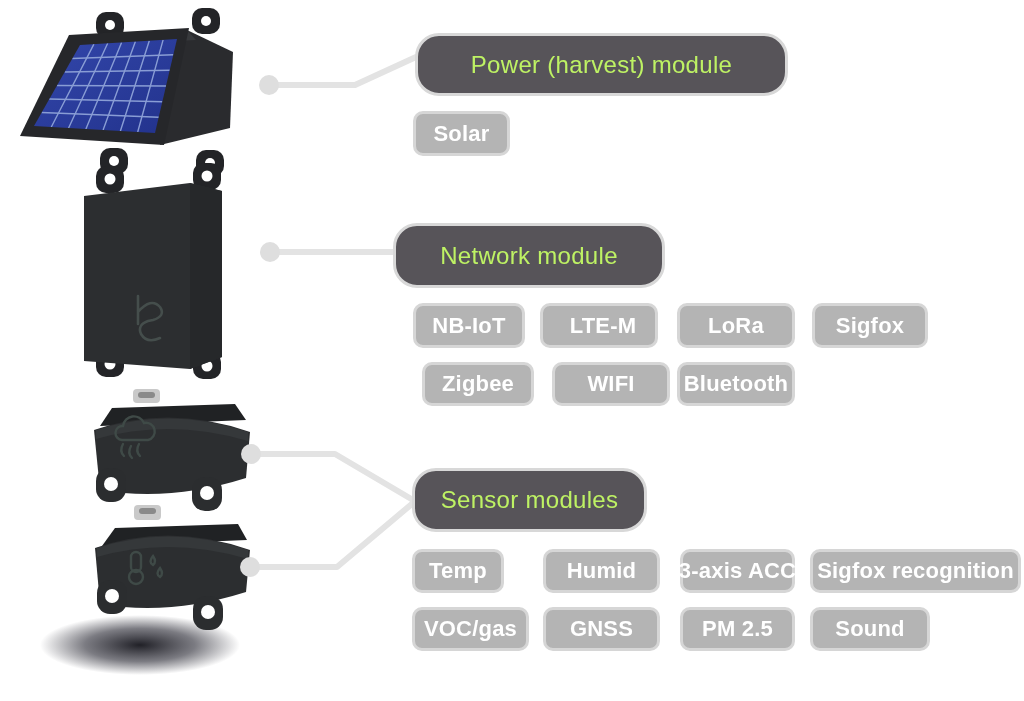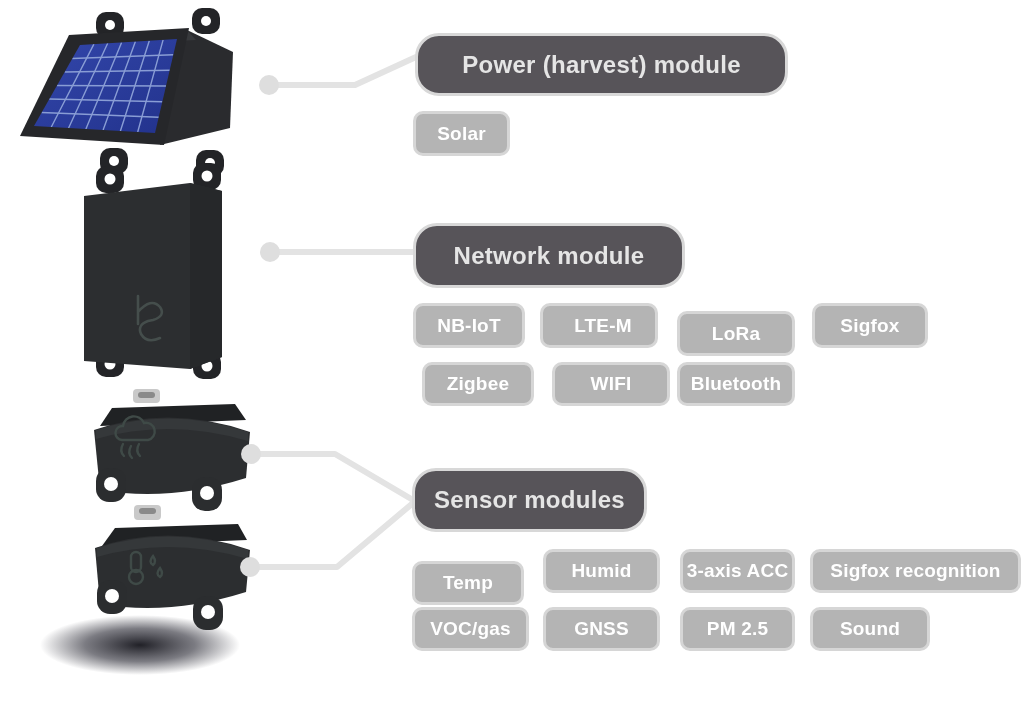--- a/index.html
+++ b/index.html
@@ -5,27 +5,27 @@
   html,body{margin:0;padding:0;background:#ffffff;}
   body{
     width:1024px;height:701px;position:relative;overflow:hidden;
     font-family:"Liberation Sans","DejaVu Sans",sans-serif;
   }
   .stage{position:absolute;inset:0;width:1024px;height:701px;}
   svg.illustration{position:absolute;left:0;top:0;z-index:1;}
   .title-box{
     position:absolute;z-index:2;box-sizing:border-box;
     background:#575459;border:3px solid #d8d8d8;border-radius:24px;
-    color:#e5e5e5;font-weight:bold;font-size:24px;letter-spacing:.3px;
+    color:#bef264;font-weight:normal;font-size:24px;letter-spacing:.3px;
     display:flex;align-items:center;justify-content:center;text-align:center;
   }
   .tag{
     position:absolute;z-index:2;box-sizing:border-box;
     background:#b4b4b4;border:3px solid #d6d6d6;border-radius:10px;
-    color:#ffffff;font-weight:bold;font-size:19px;letter-spacing:.2px;
+    color:#ffffff;font-weight:bold;font-size:22px;letter-spacing:.2px;
     display:flex;align-items:center;justify-content:center;text-align:center;
     white-space:nowrap;
   }
 </style>
 </head>
 <body>
 
 <div class="stage">
 
   <svg class="illustration" width="1024" height="701" viewBox="0 0 1024 701">
@@ -141,31 +141,31 @@
       <circle cx="269" cy="85" r="10"></circle>
       <circle cx="270" cy="252" r="10"></circle>
       <circle cx="251" cy="454" r="10"></circle>
       <circle cx="250" cy="567" r="10"></circle>
     </g>
   </svg>
 
   <div class="title-box" style="left:415px;top:33px;width:373px;height:63px;">Power (harvest) module</div>
   <div class="tag" style="left:413px;top:111px;width:97px;height:45px;">Solar</div>
 
-  <div class="title-box" style="left:413px;top:223px;width:272px;height:65px;text-align:right;">Network module</div>
+  <div class="title-box" style="left:393px;top:223px;width:272px;height:65px;text-align:right;">Network module</div>
   <div class="tag" style="left:413px;top:303px;width:112px;height:45px;">NB-IoT</div>
   <div class="tag" style="left:540px;top:303px;width:118px;height:45px;padding-left:8px;">LTE-M</div>
-  <div class="tag" style="left:677px;top:303px;width:118px;height:45px;margin-top:8px;">LoRa</div>
+  <div class="tag" style="left:677px;top:303px;width:118px;height:45px;">LoRa</div>
   <div class="tag" style="left:812px;top:303px;width:116px;height:45px;">Sigfox</div>
   <div class="tag" style="left:422px;top:362px;width:112px;height:44px;">Zigbee</div>
   <div class="tag" style="left:540px;top:362px;width:118px;height:44px;margin-left:12px;">WIFI</div>
   <div class="tag" style="left:677px;top:362px;width:118px;height:44px;">Bluetooth</div>
 
   <div class="title-box" style="left:412px;top:468px;width:235px;height:64px;">Sensor modules</div>
-  <div class="tag" style="left:412px;top:561px;width:112px;height:44px;">Temp</div>
+  <div class="tag" style="left:412px;top:549px;width:92px;height:44px;">Temp</div>
   <div class="tag" style="left:543px;top:549px;width:117px;height:44px;">Humid</div>
   <div class="tag" style="left:680px;top:549px;width:115px;height:44px;">3-axis ACC</div>
   <div class="tag" style="left:810px;top:549px;width:211px;height:44px;">Sigfox recognition</div>
   <div class="tag" style="left:412px;top:607px;width:117px;height:44px;">VOC/gas</div>
   <div class="tag" style="left:543px;top:607px;width:117px;height:44px;">GNSS</div>
   <div class="tag" style="left:680px;top:607px;width:115px;height:44px;">PM 2.5</div>
   <div class="tag" style="left:810px;top:607px;width:120px;height:44px;">Sound</div>
 
 </div>
 

